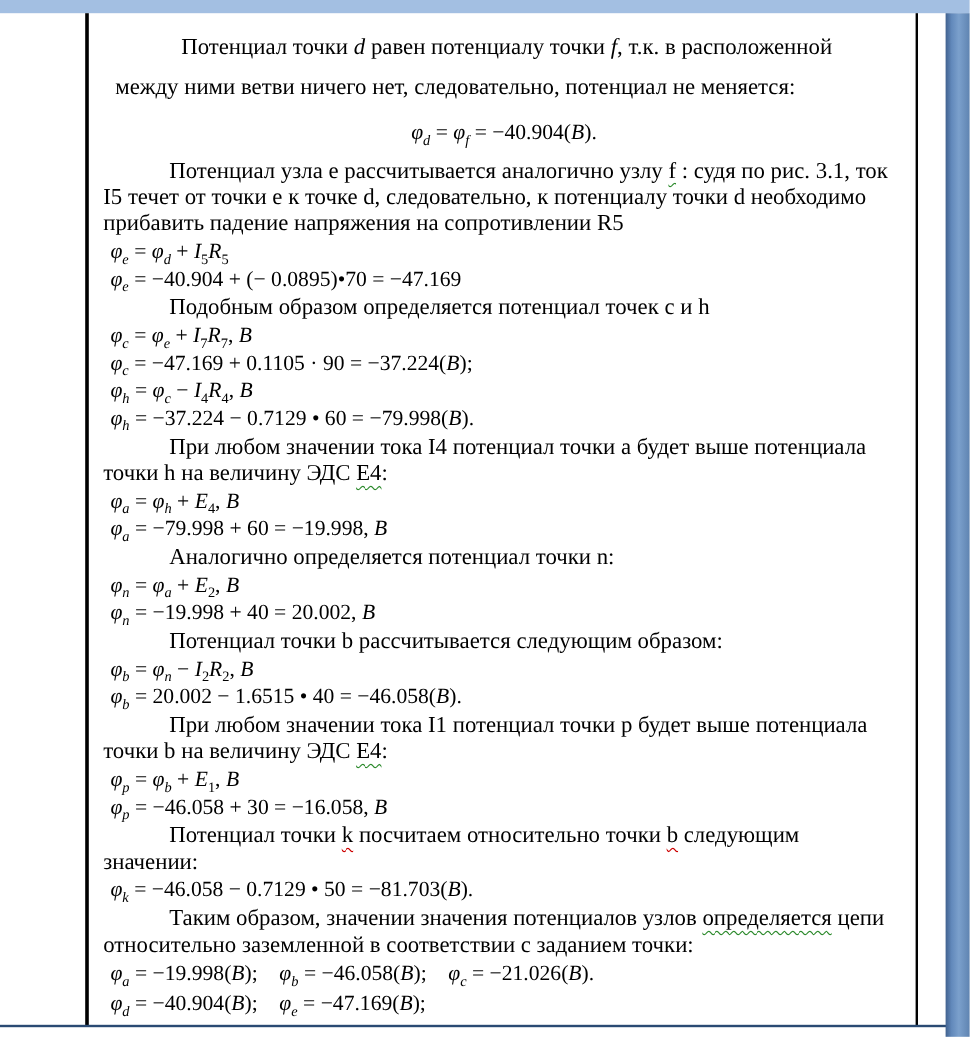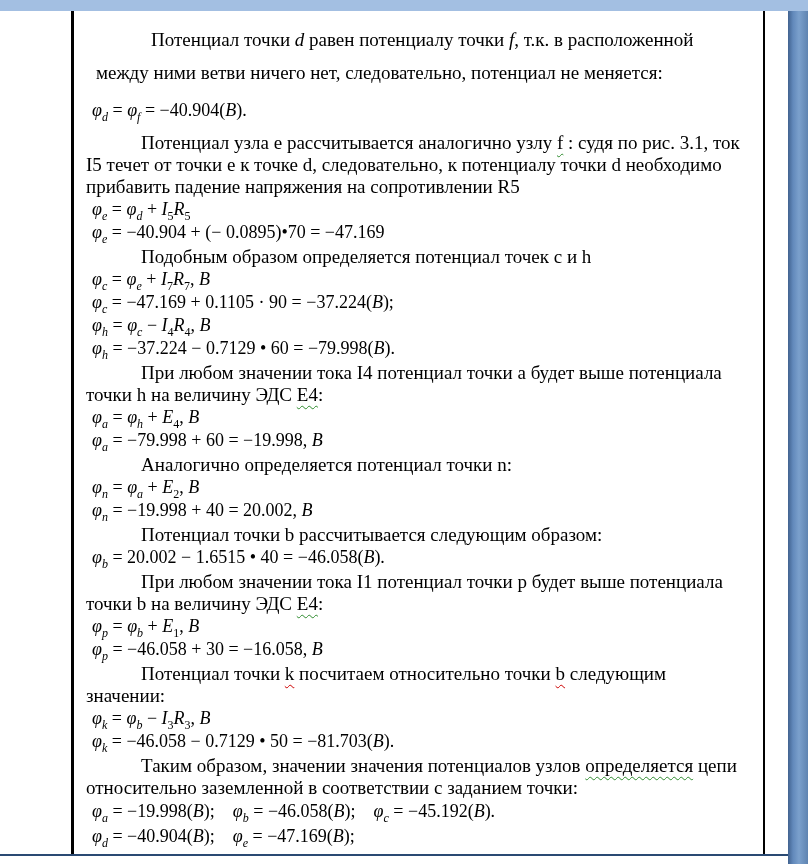--- a/index.html
+++ b/index.html
@@ -13,21 +13,21 @@
   .bottom-line{position:absolute;left:0;top:854px;width:789px;height:2px;}
   .scrollbar{position:absolute;left:788px;top:11px;width:20px;height:853px;}
   .scroll-thumb{width:100%;height:100%;}
   .content{
     position:absolute;left:86px;top:13px;width:662px;height:841px;
     font-size:19px;line-height:22px;overflow:hidden;
   }
   .para{text-indent:55px;margin:2px 0 0 0;}
   .para.wide{line-height:33px;margin:10px;}
   .formula{font-size:18px;line-height:23px;margin:0 0 0 6px;white-space:pre-wrap;}
-  .formula.ind{}
+  .formula.ind{text-align:center;}
   .formula.gap{margin-top:10px;margin-bottom:10px;}
   .formula.sum{line-height:25px;}
   .i{font-style:italic;}
   sub{font-size:12px;line-height:0;}
   .sq-red{text-decoration:underline wavy #cc0000 1px;text-underline-offset:4px;}
   .sq-green{text-decoration:underline wavy #2e8b2e 1px;text-underline-offset:4px;}
 </style>
 </head>
 <body>
 
@@ -45,27 +45,27 @@
     <div class="formula"><span class="i">φ</span><sub class="i">c</sub><span> = −47.169 + 0.1105 · 90 = −37.224(</span><span class="i">В</span><span>);</span></div>
     <div class="formula"><span class="i">φ</span><sub class="i">h</sub><span> = </span><span class="i">φ</span><sub class="i">c</sub><span> − </span><span class="i">I</span><sub>4</sub><span class="i">R</span><sub>4</sub><span>, </span><span class="i">В</span></div>
     <div class="formula"><span class="i">φ</span><sub class="i">h</sub><span> = −37.224 − 0.7129 • 60 = −79.998(</span><span class="i">В</span><span>).</span></div>
     <div class="para"><span>При любом значении тока I4 потенциал точки а будет выше потенциала точки h на величину ЭДС </span><span class="sq-green">Е4</span><span>:</span></div>
     <div class="formula"><span class="i">φ</span><sub class="i">a</sub><span> = </span><span class="i">φ</span><sub class="i">h</sub><span> + </span><span class="i">E</span><sub>4</sub><span>, </span><span class="i">В</span></div>
     <div class="formula"><span class="i">φ</span><sub class="i">a</sub><span> = −79.998 + 60 = −19.998, </span><span class="i">В</span></div>
     <div class="para"><span>Аналогично определяется потенциал точки n:</span></div>
     <div class="formula"><span class="i">φ</span><sub class="i">n</sub><span> = </span><span class="i">φ</span><sub class="i">a</sub><span> + </span><span class="i">E</span><sub>2</sub><span>, </span><span class="i">В</span></div>
     <div class="formula"><span class="i">φ</span><sub class="i">n</sub><span> = −19.998 + 40 = 20.002, </span><span class="i">В</span></div>
     <div class="para"><span>Потенциал точки b рассчитывается следующим образом:</span></div>
+    <div class="formula"><span class="i">φ</span><sub class="i">b</sub><span> = </span><span class="i">φ</span><sub class="i">n</sub><span> − </span><span class="i">I</span><sub>2</sub><span class="i">R</span><sub>2</sub><span>, </span><span class="i">В</span></div>
     <div class="formula"><span class="i">φ</span><sub class="i">b</sub><span> = 20.002 − 1.6515 • 40 = −46.058(</span><span class="i">В</span><span>).</span></div>
     <div class="para"><span>При любом значении тока I1 потенциал точки р будет выше потенциала точки b на величину ЭДС </span><span class="sq-green">Е4</span><span>:</span></div>
     <div class="formula"><span class="i">φ</span><sub class="i">p</sub><span> = </span><span class="i">φ</span><sub class="i">b</sub><span> + </span><span class="i">E</span><sub>1</sub><span>, </span><span class="i">В</span></div>
     <div class="formula"><span class="i">φ</span><sub class="i">p</sub><span> = −46.058 + 30 = −16.058, </span><span class="i">В</span></div>
     <div class="para"><span>Потенциал точки </span><span class="sq-red">k</span><span> посчитаем относительно точки </span><span class="sq-red">b</span><span> следующим значении:</span></div>
-    <div class="formula"><span class="i">φ</span><sub class="i">k</sub><span> = </span><span class="i">φ</span><sub class="i">b</sub><span> − </span><span class="i">I</span><sub>3</sub><span class="i">R</span><sub>3</sub><span>, </span><span class="i">В</span></div>
     <div class="formula"><span class="i">φ</span><sub class="i">k</sub><span> = −46.058 − 0.7129 • 50 = −81.703(</span><span class="i">В</span><span>).</span></div>
     <div class="para"><span>Таким образом, значении значения потенциалов узлов </span><span class="sq-green">определяется</span><span> цепи относительно заземленной в соответствии с заданием точки:</span></div>
-    <div class="formula sum"><span class="i">φ</span><sub class="i">a</sub><span> = −19.998(</span><span class="i">В</span><span>);    </span><span class="i">φ</span><sub class="i">b</sub><span> = −46.058(</span><span class="i">В</span><span>);    </span><span class="i">φ</span><sub class="i">c</sub><span> = −45.192(</span><span class="i">В</span><span>).</span></div>
+    <div class="formula sum"><span class="i">φ</span><sub class="i">a</sub><span> = −19.998(</span><span class="i">В</span><span>);    </span><span class="i">φ</span><sub class="i">b</sub><span> = −46.058(</span><span class="i">В</span><span>);    </span><span class="i">φ</span><sub class="i">c</sub><span> = −21.026(</span><span class="i">В</span><span>).</span></div>
     <div class="formula sum"><span class="i">φ</span><sub class="i">d</sub><span> = −40.904(</span><span class="i">В</span><span>);    </span><span class="i">φ</span><sub class="i">e</sub><span> = −47.169(</span><span class="i">В</span><span>);</span></div>
   </div>
 <div class="bottom-line" style="background: rgb(42, 74, 115);"></div>
 <div class="scrollbar">
   <div class="scroll-thumb" style="background: linear-gradient(90deg, rgb(65, 98, 143) 0%, rgb(98, 137, 187) 25%, rgb(123, 160, 204) 55%, rgb(95, 132, 177) 100%);"></div>
 </div>
 
 </body></html>

